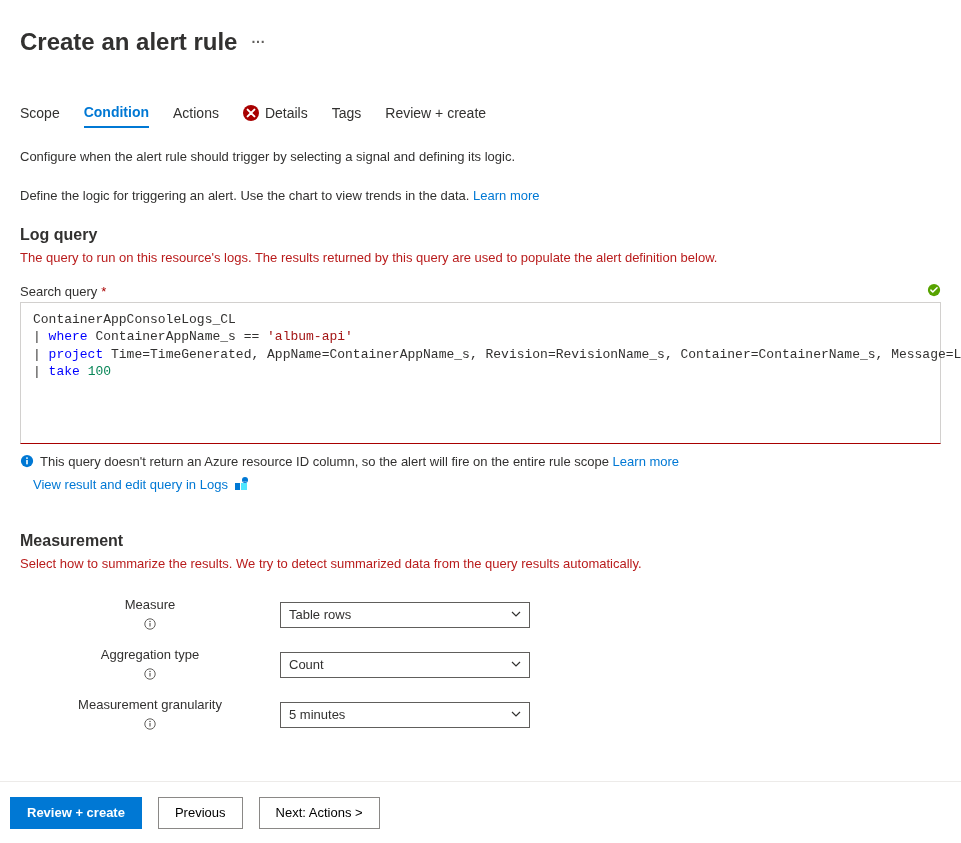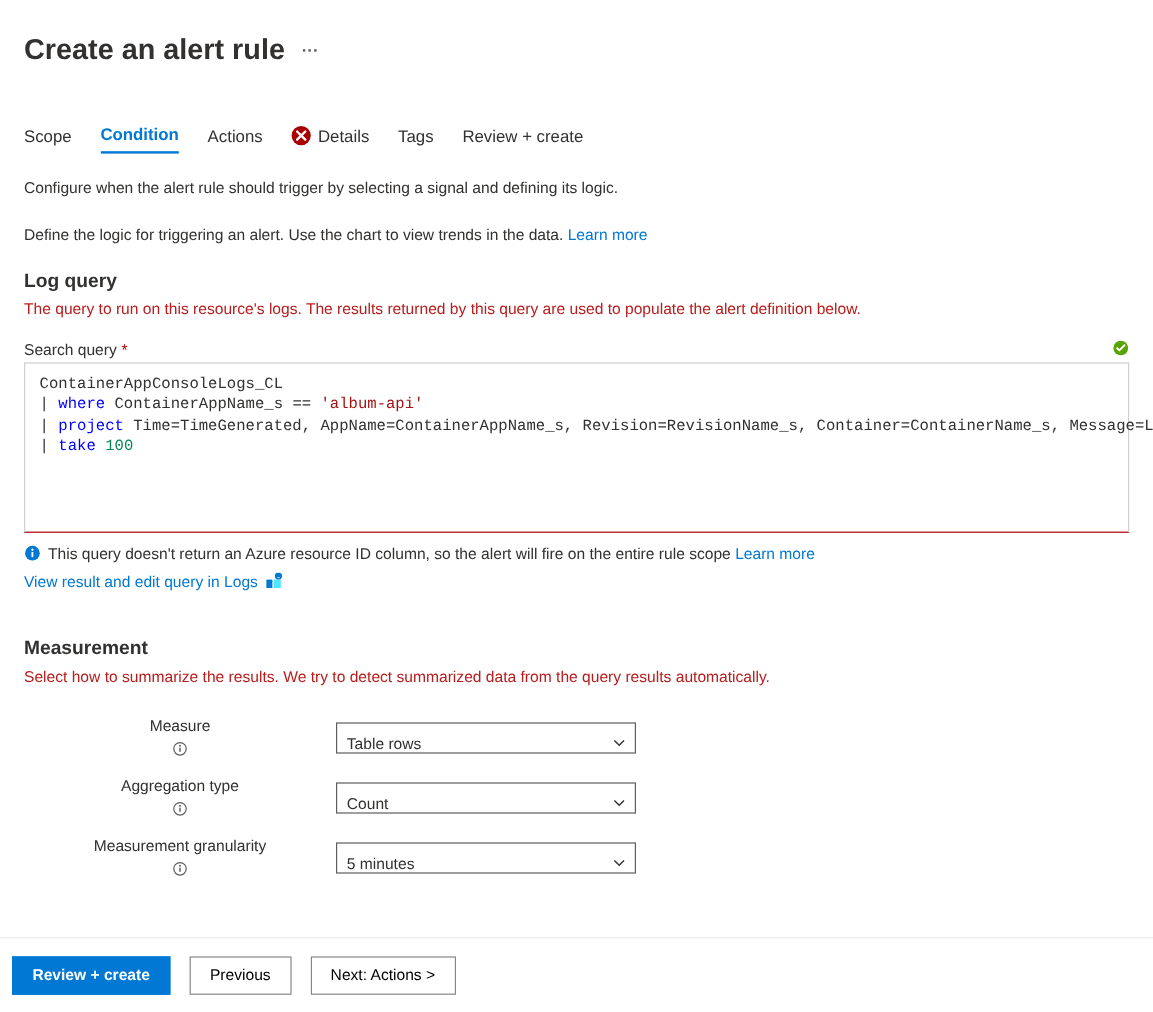--- a/index.html
+++ b/index.html
@@ -18,26 +18,26 @@
   p.subdesc { font-size: 13px; color: #b91c1c; margin-bottom: 18px; }
   .field-label-row { display: flex; align-items: center; justify-content: space-between; font-size: 13px; margin-bottom: 2px; }
   .req-star { color: #a80000; margin-left: 4px; }
   .success-icon svg { width: 14px; height: 14px; }
   .query-editor { border: 1px solid #d2d0ce; background: #fff; padding: 8px 12px; font-family: Consolas, "Courier New", monospace; font-size: 13px; line-height: 1.35; white-space: pre; min-height: 142px; position: relative; border-bottom: 1px solid #a80000; }
   .kw { color: #0000ff; }
   .str { color: #a31515; }
   .num { color: #098658; }
   .info-row { font-size: 13px; margin-top: 10px; display: flex; align-items: flex-start; gap: 6px; color: #323130; }
   .info-icon svg { width: 14px; height: 14px; }
-  .view-link-row { font-size: 13px; margin-top: 6px; display: flex; align-items: center; gap: 6px; }
+  .view-link-row { font-size: 13px; margin-top: 6px; display: flex; align-items: center; gap: 6px; margin-left: 13px; }
   .tiny-badge { width: 14px; height: 14px; }
   .form-row { display: flex; align-items: center; margin-bottom: 14px; }
   .form-row .lbl { width: 260px; font-size: 13px; color: #323130; display: flex; align-items: center; gap: 6px; flex-direction: column; }
   .form-row .lbl svg { width: 12px; height: 12px; }
-  .select { width: 250px; height: 26px; border: 1px solid #605e5c; background: #fff; font-size: 13px; padding: 0 8px; display: flex; align-items: flex-end; justify-content: space-between; cursor: pointer; }
+  .select { width: 250px; height: 26px; border: 1px solid #605e5c; background: #fff; font-size: 13px; padding: 0 8px; display: flex; align-items: center; justify-content: space-between; cursor: pointer; }
   .select svg { width: 10px; height: 10px; }
   .footer { position: absolute; left: 0; right: 0; bottom: 0; height: 62px; border-top: 1px solid #edebe9; background: #fff; display: flex; align-items: center; padding: 0 10px; gap: 16px; }
   .btn { height: 32px; padding: 0 16px; font-size: 13px; border: 1px solid #8a8886; background: #fff; cursor: pointer; display: flex; align-items: center; justify-content: center; }
   .btn.primary { background: #0078d4; border-color: #0078d4; color: #fff; font-weight: 600; }
   .cutoff { white-space: nowrap; overflow: hidden; }
 </style>
 </head>
 <body>
 
 <div class="scroll-area">

